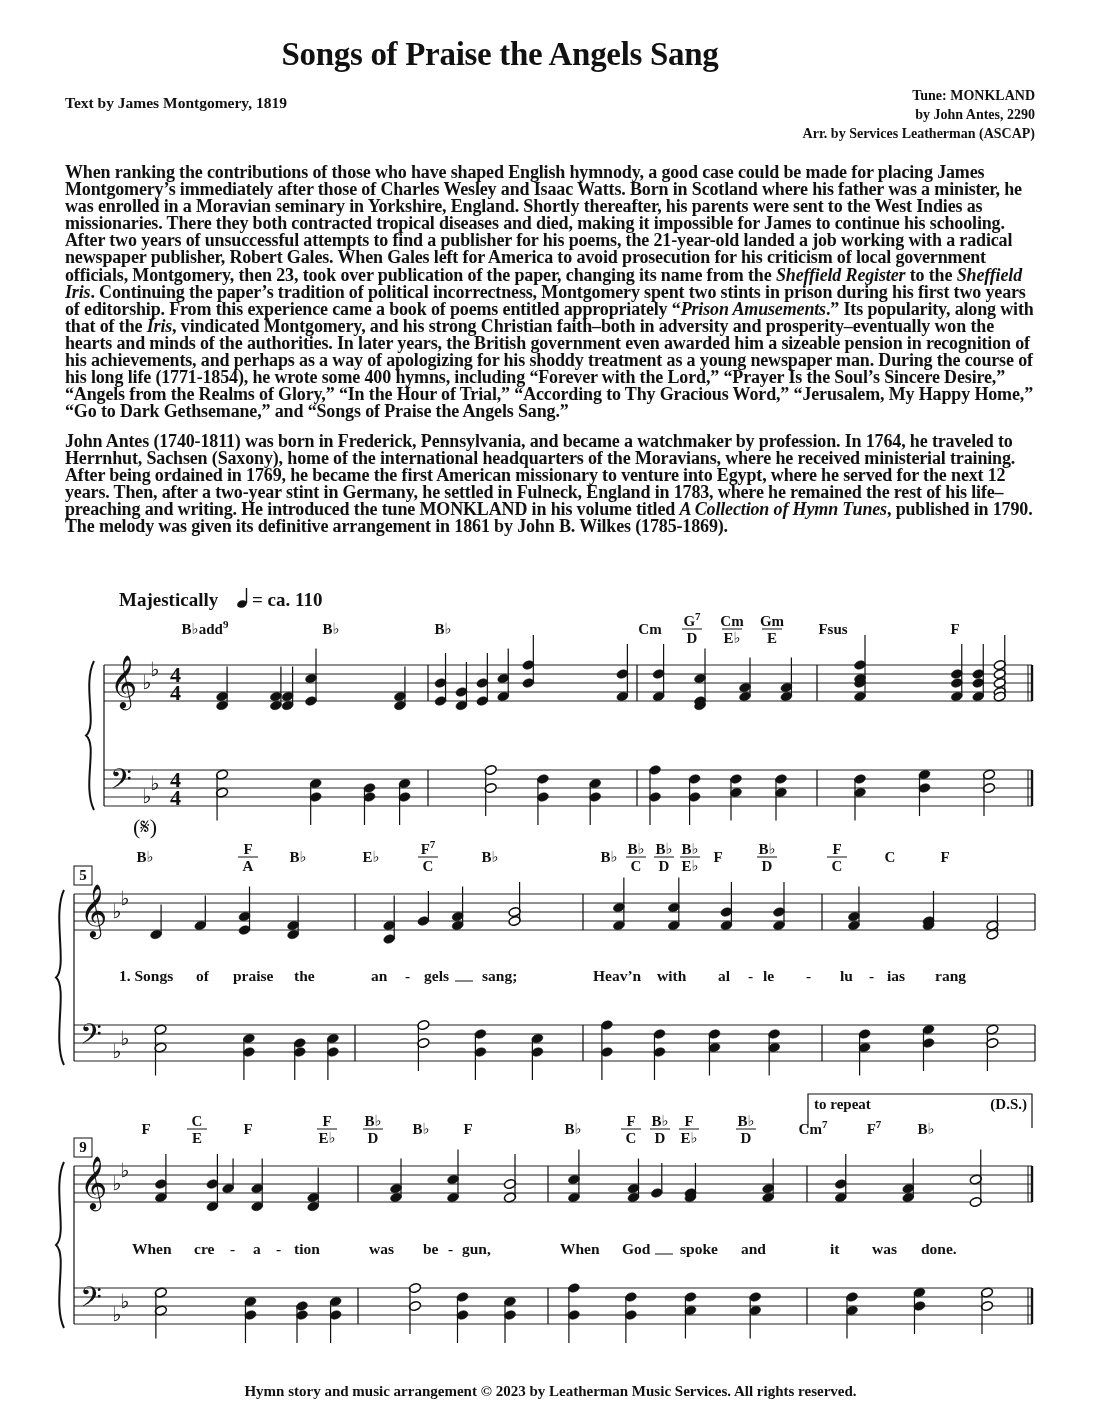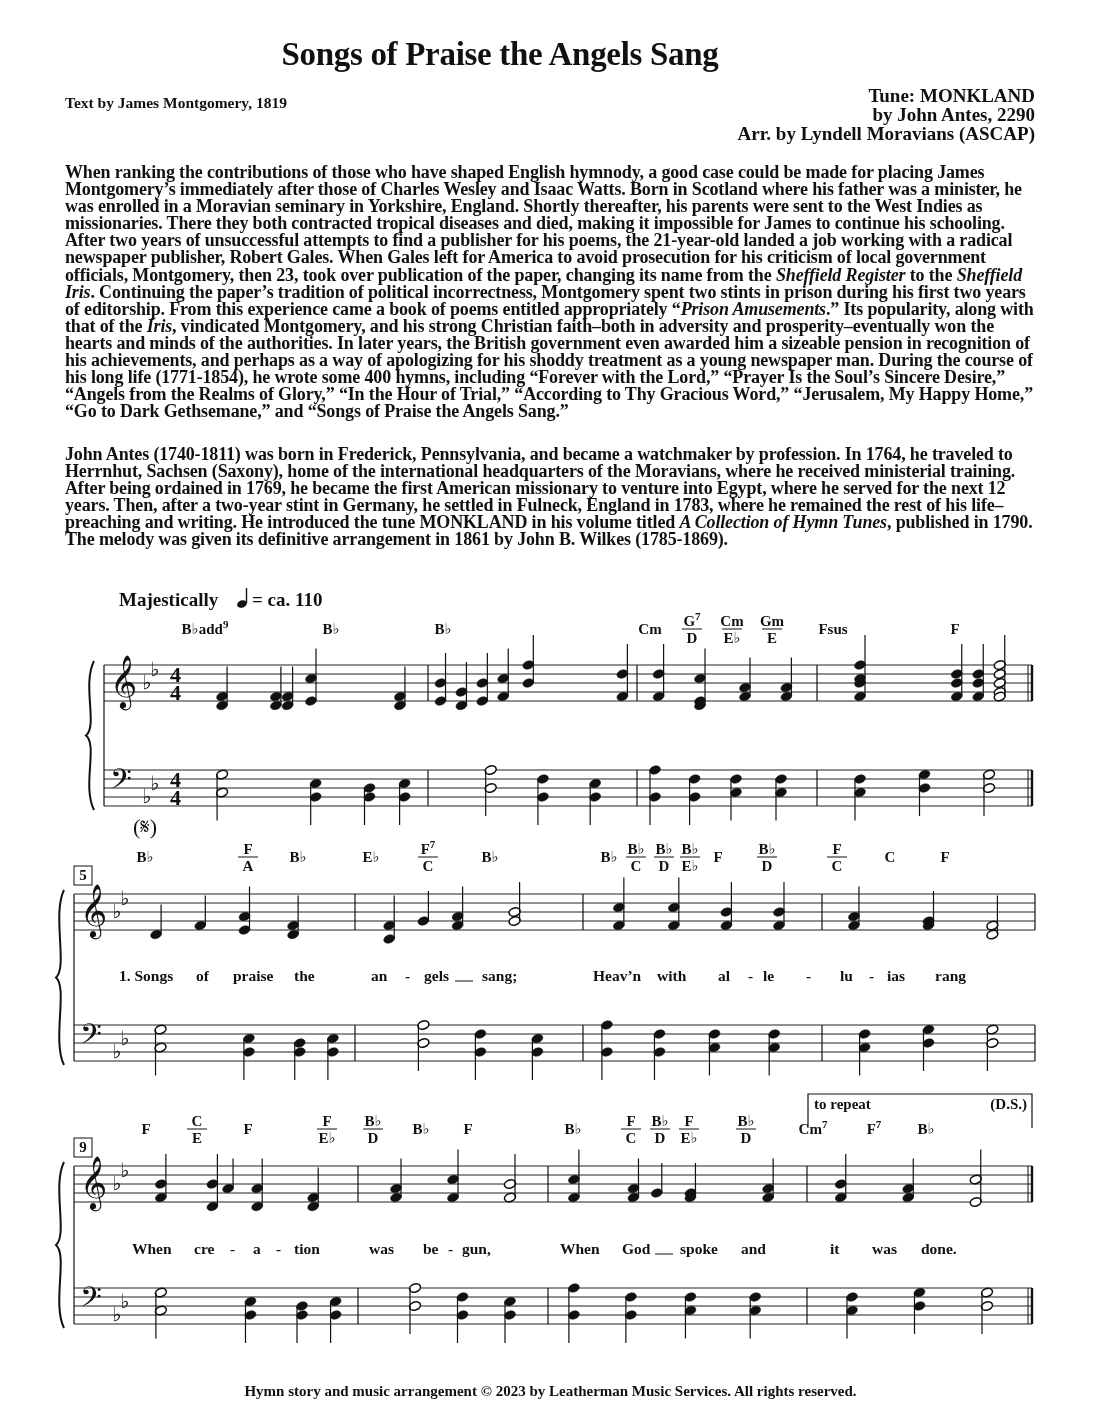--- a/index.html
+++ b/index.html
@@ -1,40 +1,40 @@
 <!DOCTYPE html>
 <html><head>
 <meta charset="utf-8">
 <style>
   html,body{margin:0;padding:0;background:#fff;}
   body{width:1101px;height:1425px;position:relative;overflow:hidden;color:#111;
        font-family:"Liberation Serif","DejaVu Serif",serif;}
   .title{position:absolute;top:36px;left:0;width:1000px;text-align:center;
          font-size:33px;font-weight:bold;letter-spacing:-0.3px;}
   .credit-left{position:absolute;top:94px;left:65px;font-size:15.5px;font-weight:bold;}
-  .credit-right{position:absolute;top:86px;right:66px;text-align:right;font-size:19px;font-weight:bold;line-height:19px;}
+  .credit-right{position:absolute;top:86px;right:66px;text-align:right;font-size:14px;font-weight:bold;line-height:19px;}
   .story{position:absolute;left:65px;width:975px;font-size:18px;font-weight:bold;line-height:17.1px;
          letter-spacing:-0.15px;}
   .story p{margin:0;}
   .story i{font-style:italic;}
   #p1{top:164px;}
-  #p2{top:446px;}
+  #p2{top:433px;}
   .footer{position:absolute;top:1383px;left:0;width:1101px;text-align:center;font-size:15px;font-weight:bold;}
   svg.music{position:absolute;left:0;top:0;}
   svg text{font-family:"Liberation Serif","DejaVu Serif",serif;fill:#111;}
 </style>
 </head>
 <body>
 
 <div class="title">Songs of Praise the Angels Sang</div>
 <div class="credit-left">Text by James Montgomery, 1819</div>
 <div class="credit-right">
   <div>Tune: MONKLAND</div>
   <div>by John Antes, 2290</div>
-  <div>Arr. by Lyndell Moravians (ASCAP)</div>
+  <div>Arr. by Services Leatherman (ASCAP)</div>
 </div>
 
 <div class="story" id="p1">
     <p><span>When ranking the contributions of those who have shaped English hymnody, a good case could be made for placing James Montgomery’s immediately after those of Charles Wesley and Isaac Watts. Born in Scotland where his father was a minister, he was enrolled in a Moravian seminary in Yorkshire, England. Shortly thereafter, his parents were sent to the West Indies as missionaries. There they both contracted tropical diseases and died, making it impossible for James to continue his schooling. After two years of unsuccessful attempts to find a publisher for his poems, the 21-year-old landed a job working with a radical newspaper publisher, Robert Gales. When Gales left for America to avoid prosecution for his criticism of local government officials, Montgomery, then 23, took over publication of the paper, changing its name from the </span><i>Sheffield Register</i><span> to the </span><i>Sheffield Iris</i><span>. Continuing the paper’s tradition of political incorrectness, Montgomery spent two stints in prison during his first two years of editorship. From this experience came a book of poems entitled appropriately “</span><i>Prison Amusements</i><span>.” Its popularity, along with that of the </span><i>Iris</i><span>, vindicated Montgomery, and his strong Christian faith–both in adversity and prosperity–eventually won the hearts and minds of the authorities. In later years, the British government even awarded him a sizeable pension in recognition of his achievements, and perhaps as a way of apologizing for his shoddy treatment as a young newspaper man. During the course of his long life (1771-1854), he wrote some 400 hymns, including “Forever with the Lord,” “Prayer Is the Soul’s Sincere Desire,” “Angels from the Realms of Glory,” “In the Hour of Trial,” “According to Thy Gracious Word,” “Jerusalem, My Happy Home,” “Go to Dark Gethsemane,” and “Songs of Praise the Angels Sang.”</span></p>
   </div>
 <div class="story" id="p2">
     <p><span>John Antes (1740-1811) was born in Frederick, Pennsylvania, and became a watchmaker by profession. In 1764, he traveled to Herrnhut, Sachsen (Saxony), home of the international headquarters of the Moravians, where he received ministerial training. After being ordained in 1769, he became the first American missionary to venture into Egypt, where he served for the next 12 years. Then, after a two-year stint in Germany, he settled in Fulneck, England in 1783, where he remained the rest of his life–preaching and writing. He introduced the tune MONKLAND in his volume titled </span><i>A Collection of Hymn Tunes</i><span>, published in 1790. The melody was given its definitive arrangement in 1861 by John B. Wilkes (1785-1869).</span></p>
   </div>
 
 <svg class="music" id="music" width="1101" height="1425" viewBox="0 0 1101 1425">

